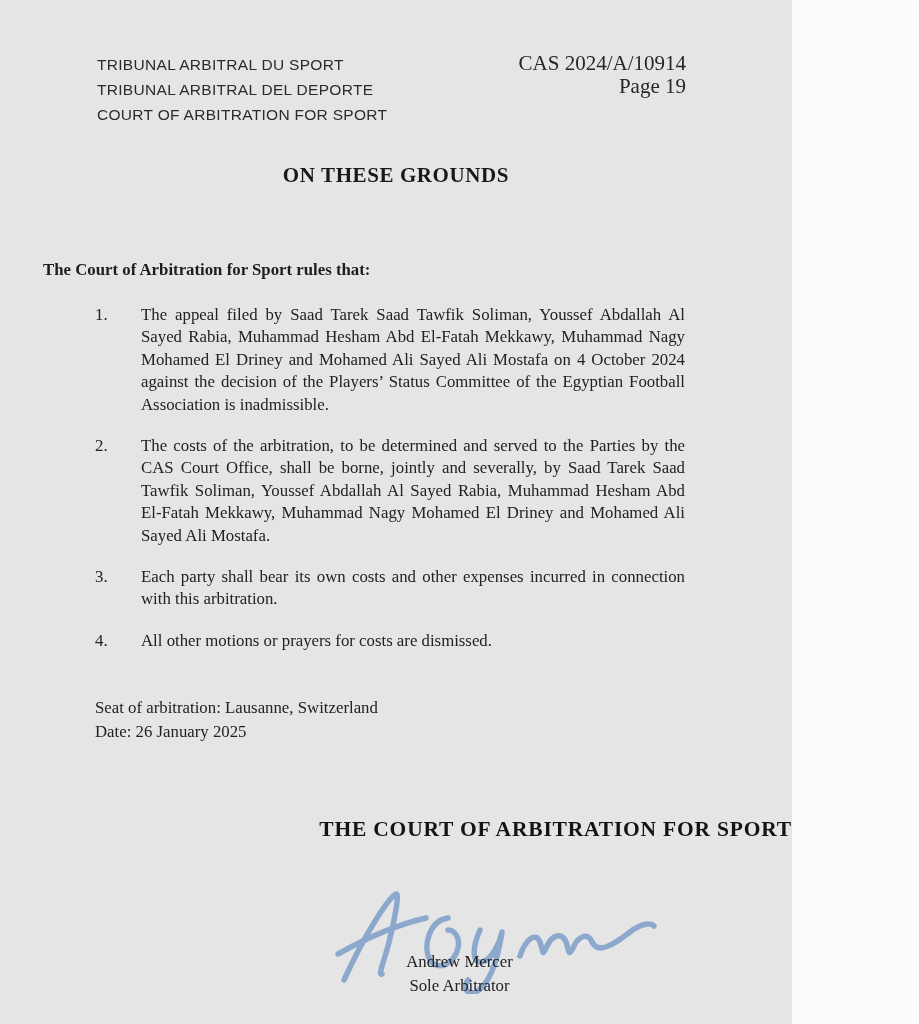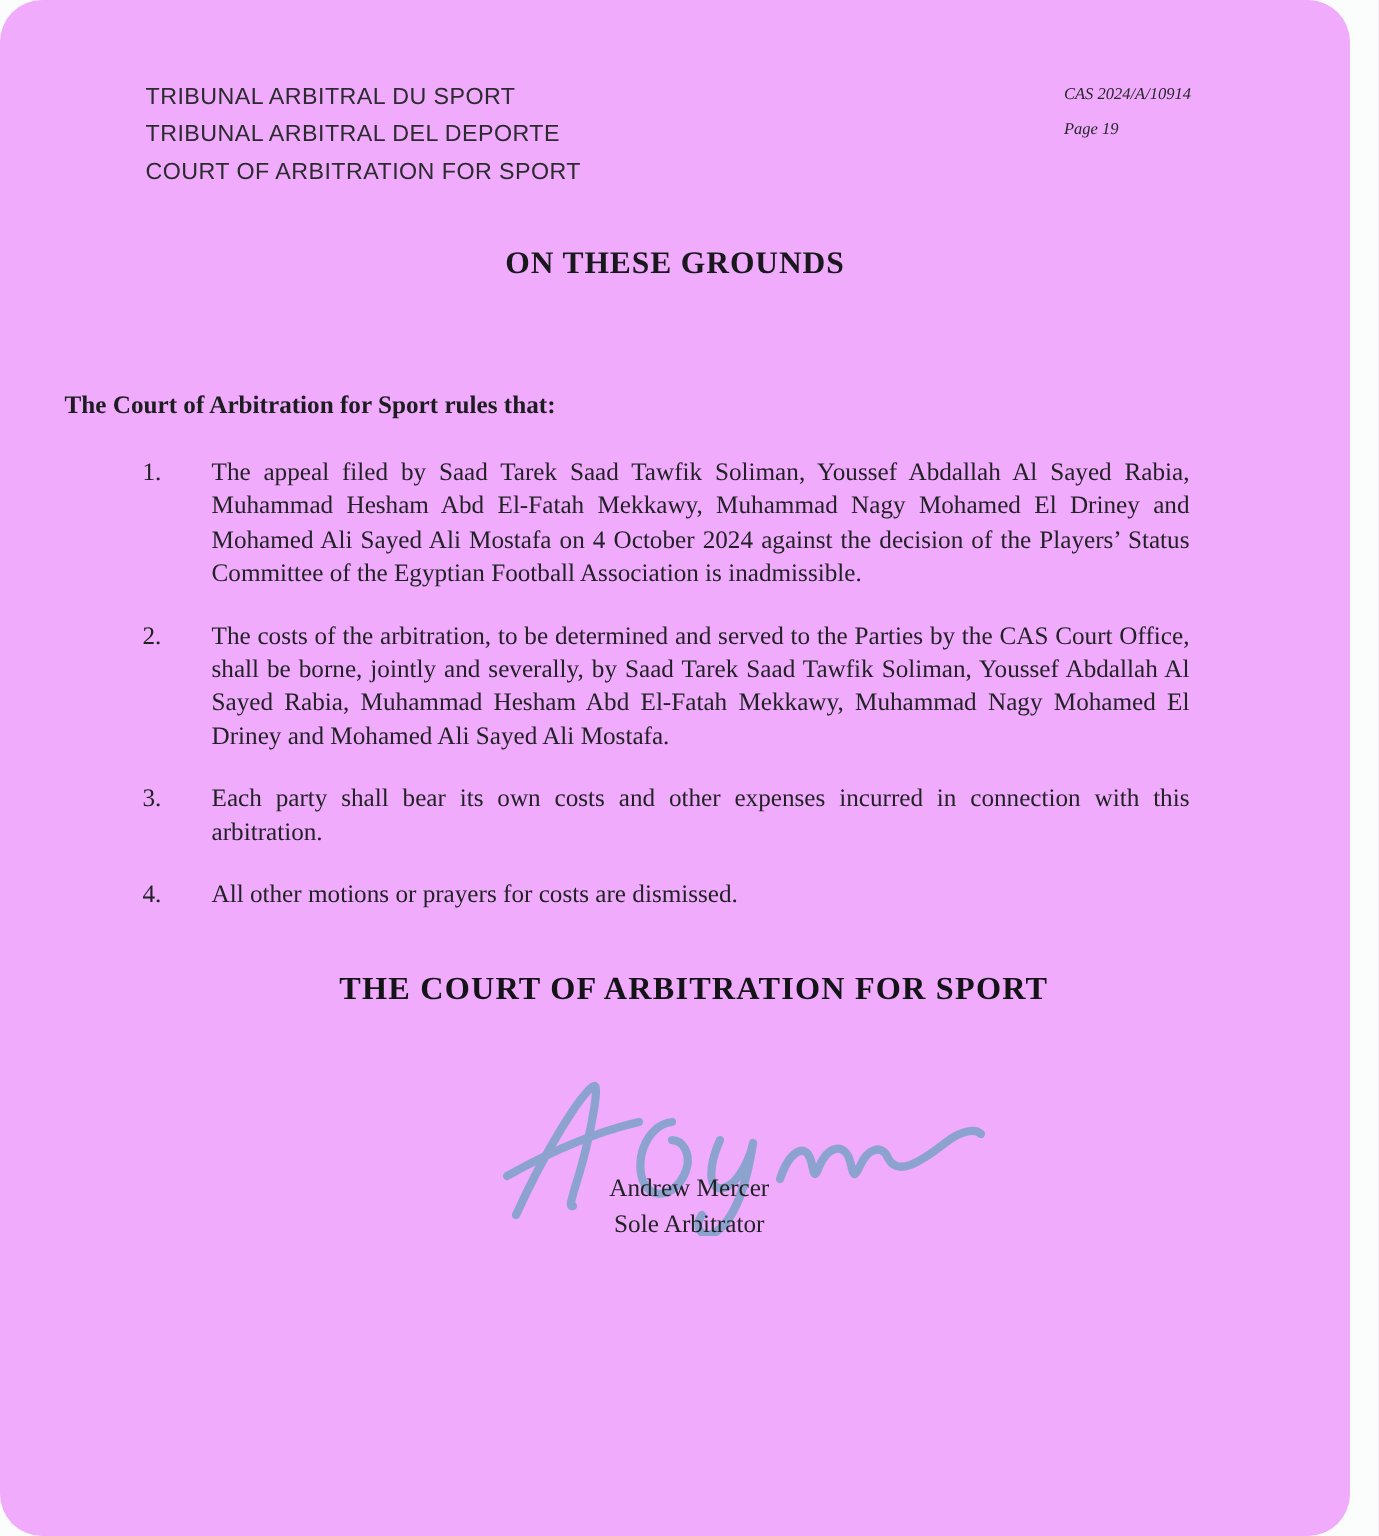--- a/index.html
+++ b/index.html
@@ -4,47 +4,46 @@
 <style>
   * { margin: 0; padding: 0; box-sizing: border-box; }
   html, body {
     width: 919px;
     background: #fbfcfc;
     font-family: "Liberation Serif", serif;
     color: #202024;
   }
   .page {
     position: relative;
-    width: 900px;
+    width: 792px;
     height: 1024px;
-    background: #f0abfc;
+    background: #e5e5e5;
     overflow: hidden;
-    border-radius: 28px;
   }
   
   .header {
     display: flex;
     justify-content: space-between;
     padding: 52px 106px 0 97px;
   }
   .org-block {
     font-family: "Liberation Sans", sans-serif;
     font-size: 15.5px;
     line-height: 25px;
     letter-spacing: 0.3px;
     color: #2b2b2f;
     white-space: nowrap;
   }
   .case-block {
+    text-align: right;
     font-family: "Liberation Serif", serif;
-    font-size: 11px;
+    font-size: 21px;
     line-height: 23px;
     color: #26262a;
     white-space: nowrap;
-    font-style: italic;
   }
   
   .doc-title {
     margin-top: 36px;
     text-align: center;
     font-size: 21px;
     font-weight: bold;
     letter-spacing: 0.6px;
     color: #19191d;
   }
@@ -72,22 +71,22 @@
   .ruling-item.last-single { margin-bottom: 0; }
   
   .seat-block {
     margin: 44px 107px 0 95px;
     font-size: 16.8px;
     line-height: 23.5px;
     color: #222226;
   }
   
   .signing-body {
-    margin-top: 40px;
-    text-align: center;
+    margin-top: 74px;
+    text-align: right;
     font-size: 21.5px;
     font-weight: bold;
     letter-spacing: 0.8px;
     color: #141418;
     padding-left: 25px;
   }
   
   .signature-area {
     position: relative;
     margin-top: 28px;
@@ -145,20 +144,24 @@
     <div class="ruling-item">
       <div class="num">3.</div>
       <div class="txt">Each party shall bear its own costs and other expenses incurred in connection with this arbitration.</div>
     </div>
     <div class="ruling-item last-single">
       <div class="num">4.</div>
       <div class="txt">All other motions or prayers for costs are dismissed.</div>
     </div>
   </div>
 
+  <div class="seat-block">
+    <div>Seat of arbitration: Lausanne, Switzerland</div>
+    <div>Date: 26 January 2025</div>
+  </div>
 
   <div class="signing-body">THE COURT OF ARBITRATION FOR SPORT</div>
 
   <div class="signature-area">
     <svg class="signature-ink" viewBox="0 0 330 110" fill="none" xmlns="http://www.w3.org/2000/svg">
       <g stroke="#83a3cb" stroke-width="5.5" stroke-linecap="round" stroke-linejoin="round" opacity="0.9">
         <path d="M14,96 C34,52 58,14 66,10 C70,8 64,40 58,62 C53,80 48,92 52,90"></path>
         <path d="M8,70 C40,52 70,40 96,34"></path>
         <path d="M118,34 C100,36 92,62 100,76 C108,88 124,80 128,64 C130,56 126,46 118,46"></path>
         <path d="M150,46 C142,64 142,80 152,78 C162,76 170,58 172,48 C168,74 160,100 146,108 C138,112 132,104 138,96"></path>

